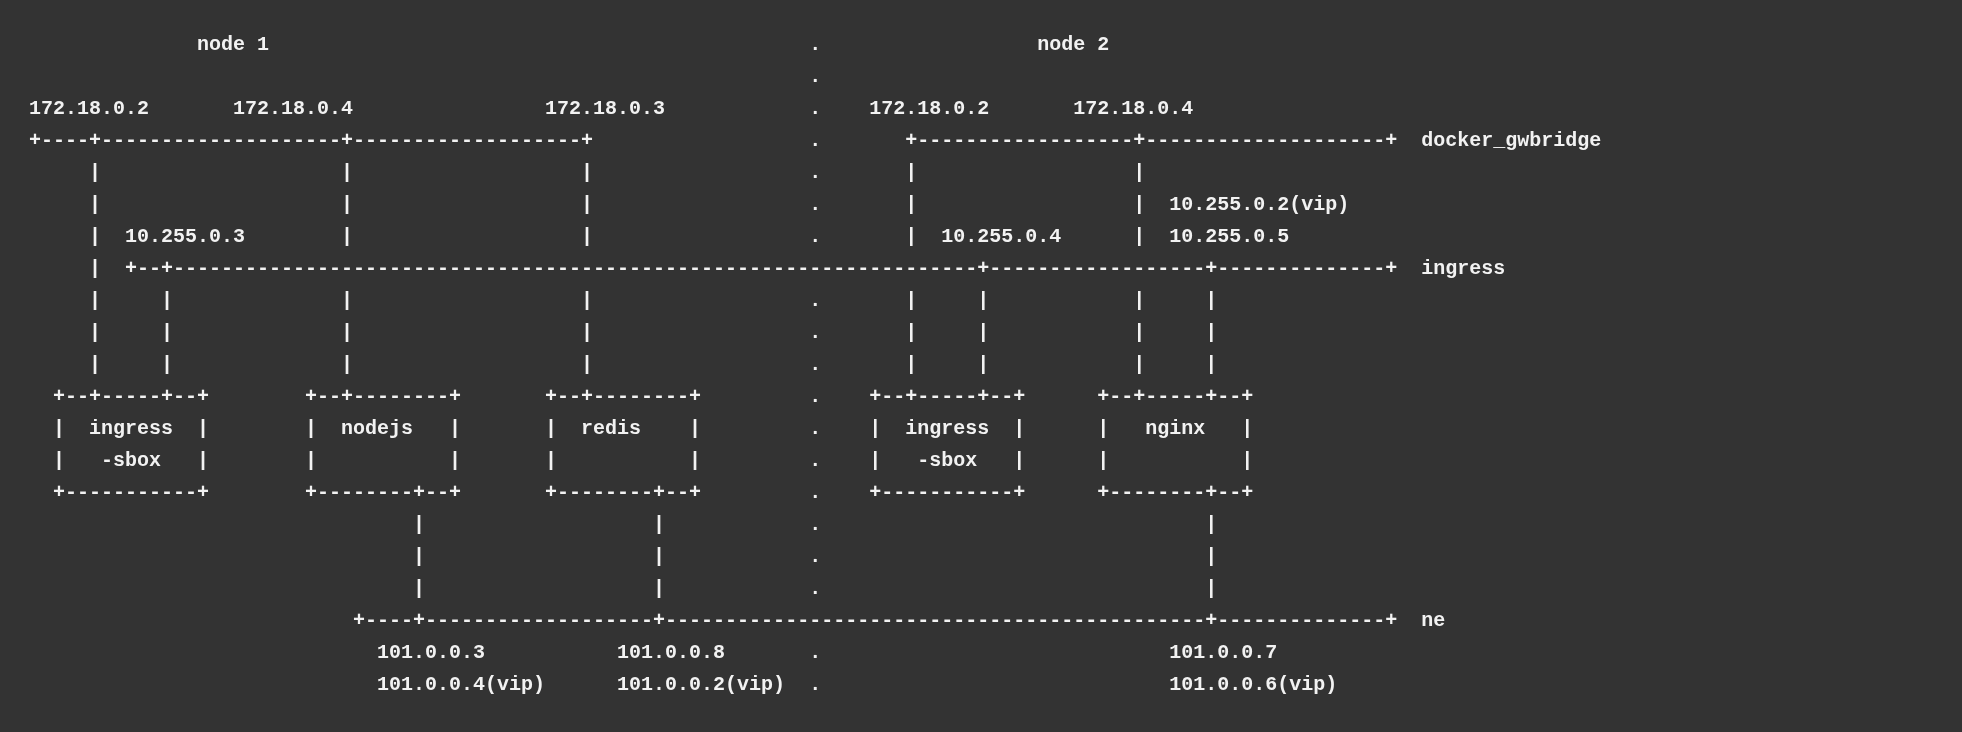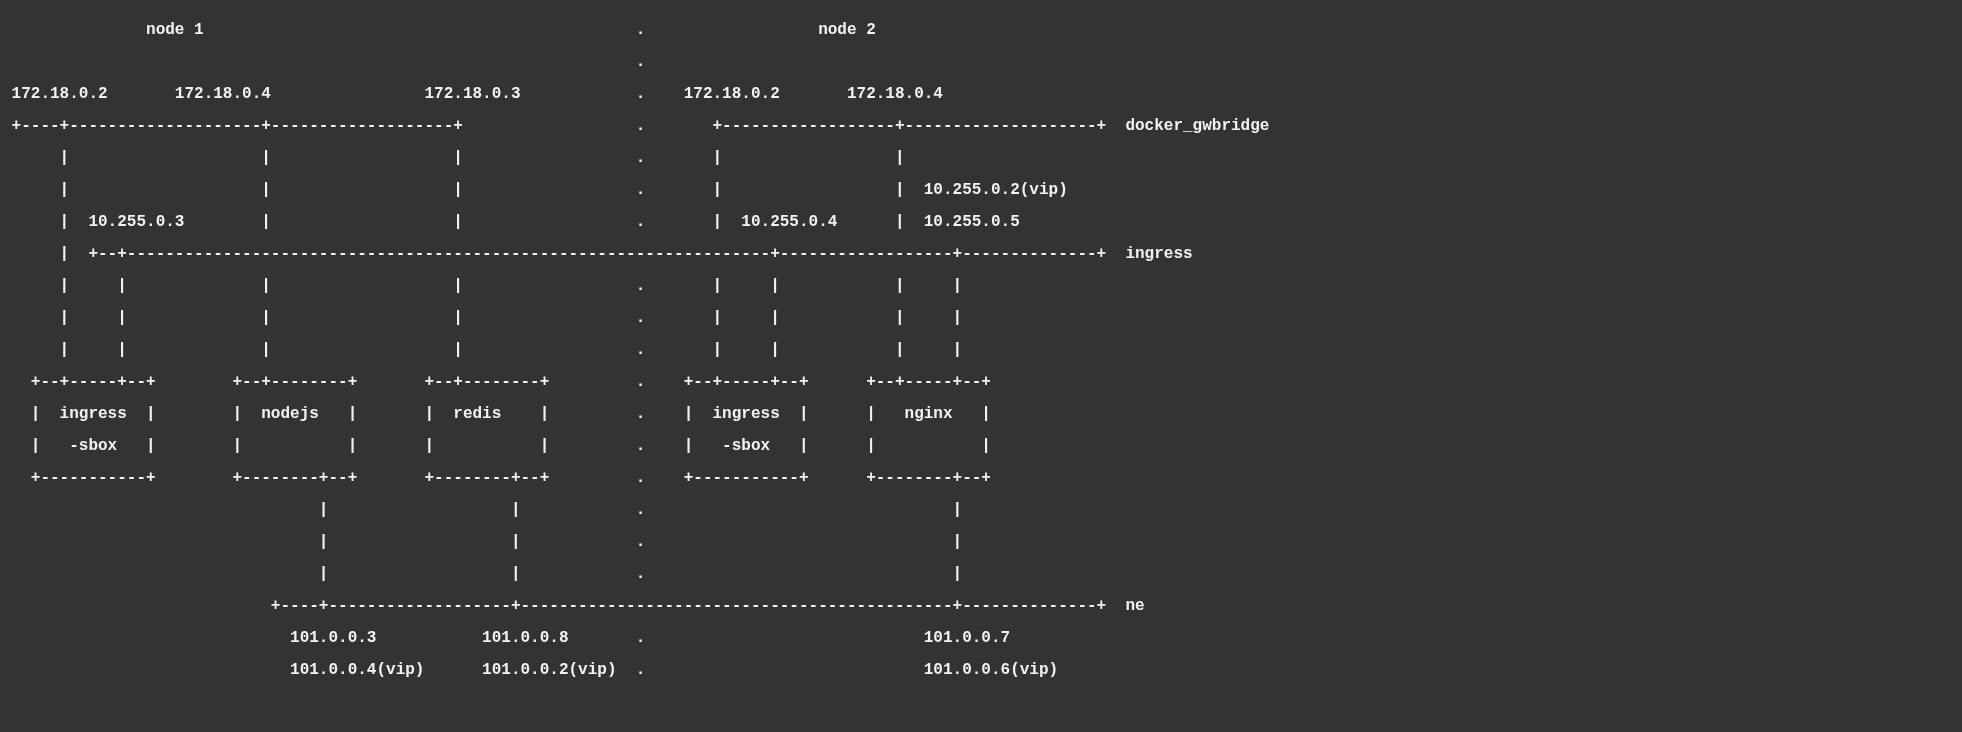--- a/index.html
+++ b/index.html
@@ -11,25 +11,25 @@
     height: 732px;
     background: #333333;
     overflow: hidden;
   }
   .terminal {
     width: 100%;
     height: 100%;
     box-sizing: border-box;
   }
   pre.ascii {
-    margin: 0;
+    margin: 15px;
     padding: 14px 0 0 2px;
     font-family: "Liberation Mono", "DejaVu Sans Mono", monospace;
     font-weight: bold;
-    font-size: 16px;
+    font-size: 20px;
     line-height: 32px;
     color: #f2f2f2;
     white-space: pre;
     letter-spacing: 0;
   }
 </style>
 </head>
 <body style="background: rgb(51, 51, 51);">
 
 <div class="terminal">

